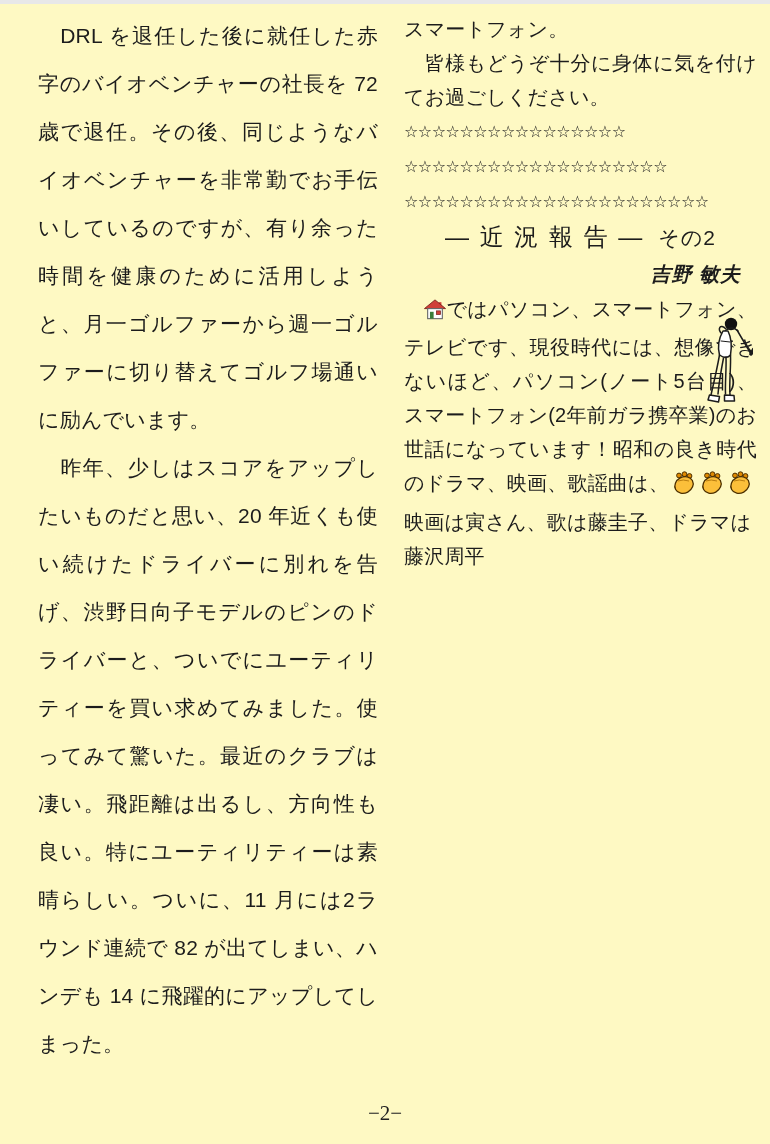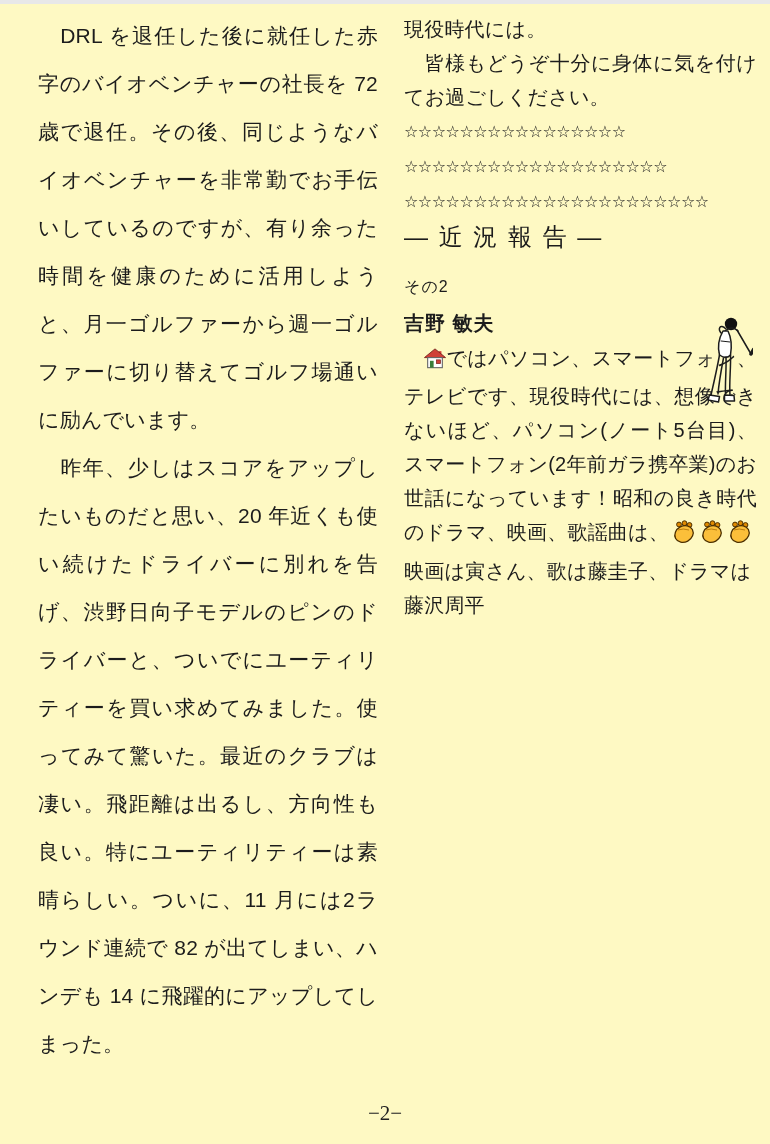--- a/index.html
+++ b/index.html
@@ -27,26 +27,25 @@
   p.para{margin:0;text-align:justify;letter-spacing:0.2px;}
   p.noindent{text-align:left;}
   .stars{
     font-size:16px;line-height:35px;letter-spacing:-0.5px;
     color:#222;white-space:nowrap;text-align:left;margin:0;
   }
   .section-heading{
     margin:0;font-size:24px;font-weight:normal;line-height:36px;
     display:flex;justify-content:center;align-items:baseline;gap:14px;
     letter-spacing:2px;
-    flex-direction:column;
   }
-  .section-heading .sub{font-size:16px;letter-spacing:1px;}
+  .section-heading .sub{font-size:21px;letter-spacing:1px;}
   .author{
-    margin:0;text-align:left;font-weight:bold;font-size:20px;
-    line-height:36px;padding-right:16px;letter-spacing:1px;
+    margin:0;text-align:right;font-weight:bold;font-size:20px;
+    line-height:36px;padding-right:16px;letter-spacing:1px;font-style:italic;
   }
   .inline-icon{display:inline-block;vertical-align:-4px;}
   .claps{white-space:nowrap;}
   .claps .inline-icon{margin-left:2px;vertical-align:-5px;}
   .golfer{
     position:absolute;left:291px;top:302px;width:58px;height:96px;
   }
   .footer{
     position:absolute;left:0;right:0;bottom:22px;text-align:center;
     font-family:"Liberation Serif","DejaVu Serif",serif;
@@ -59,21 +58,21 @@
 <div class="page">
   <div class="columns">
 
     <div class="col col-left">
       <p class="para">　DRL を退任した後に就任した赤字のバイオベンチャーの社長を 72 歳で退任。その後、同じようなバイオベンチャーを非常勤でお手伝いしているのですが、有り余った時間を健康のために活用しようと、月一ゴルファーから週一ゴルファーに切り替えてゴルフ場通いに励んでいます。</p>
       <p class="para">　昨年、少しはスコアをアップしたいものだと思い、20 年近くも使い続けたドライバーに別れを告げ、渋野日向子モデルのピンのドライバーと、ついでにユーティリティーを買い求めてみました。使ってみて驚いた。最近のクラブは凄い。飛距離は出るし、方向性も良い。特にユーティリティーは素晴らしい。ついに、11 月には2ラウンド連続で 82 が出てしまい、ハンデも 14 に飛躍的にアップしてしまった。</p>
 
     </div>
 
     <div class="col col-right">
-      <p class="para">現役時代には。</p>
+      <p class="para">スマートフォン。</p>
       <p class="para">　皆様もどうぞ十分に身体に気を付けてお過ごしください。</p>
 
       <p class="stars">☆☆☆☆☆☆☆☆☆☆☆☆☆☆☆☆</p>
       <p class="stars">☆☆☆☆☆☆☆☆☆☆☆☆☆☆☆☆☆☆☆</p>
       <p class="stars">☆☆☆☆☆☆☆☆☆☆☆☆☆☆☆☆☆☆☆☆☆☆</p>
 
       <h2 class="section-heading">
         <span>― 近 況 報 告 ―</span>
         <span class="sub">その2</span>
       </h2>

